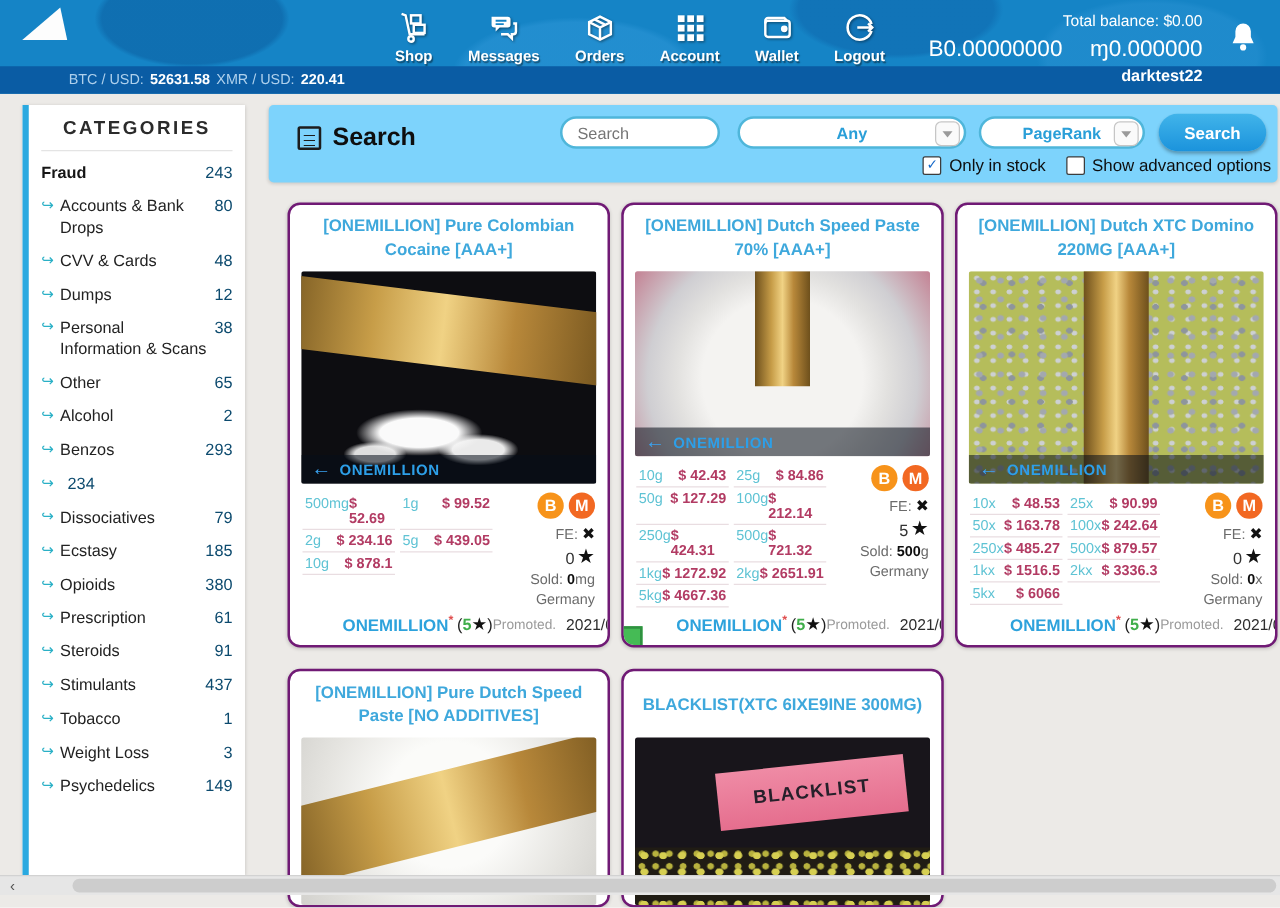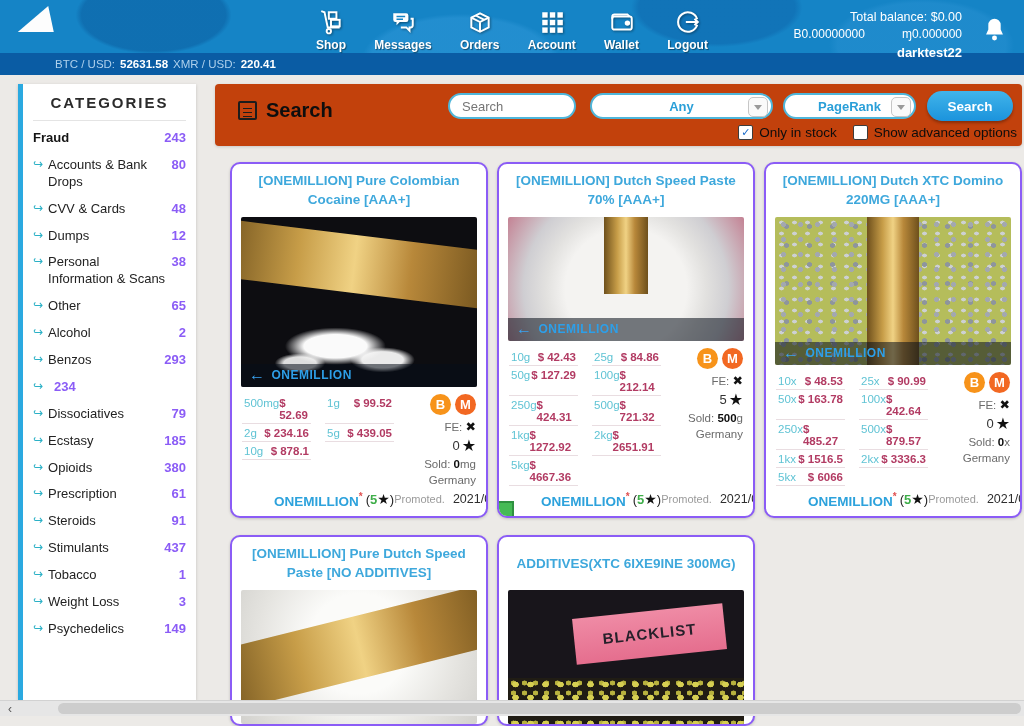--- a/index.html
+++ b/index.html
@@ -23,40 +23,40 @@
     border-right:14px solid transparent; margin-right:-6px; margin-bottom:5px; transform:skewX(-18deg); }
   .logo-text { font-size:31px; font-weight:bold; font-style:italic; letter-spacing:3px;
     text-shadow:1px 1px 0 #9db6c8, 2px 2px 2px rgba(0,0,0,.35);
     border-bottom:5px solid #f2f2f2; padding:0 6px 2px 2px; line-height:1; }
   .nav { position:absolute; left:316px; top:9px; width:392px; display:flex; justify-content:space-between; z-index:3; }
   .nav-item { display:flex; flex-direction:column; align-items:center; gap:3px; color:#fff; cursor:pointer; }
   .nav-item svg { width:26px; height:26px; filter:drop-shadow(1px 1px 1px rgba(0,0,0,.4)); }
   .nav-label { font-size:12px; font-weight:bold; text-shadow:1px 1px 1px rgba(0,0,0,.45); }
   .balance { position:absolute; right:62px; top:8px; z-index:3; text-align:right; color:#fff; line-height:1.45; }
   .balance .bal-line1 { font-size:12.5px; }
-  .balance .bal-line2 { font-size:12px; display:flex; gap:37px; justify-content:space-between; }
+  .balance .bal-line2 { font-size:18px; display:flex; gap:22px; justify-content:space-between; }
   .balance .bal-user { font-size:13px; font-weight:bold; }
   .bell { position:absolute; right:16px; top:16px; z-index:3; }
   .bell svg { width:27px; height:27px; }
 
   
   .sidebar { position:absolute; left:18px; top:84px; width:178px; height:616px; background:#fff;
     border-left:5px solid #2aa9e0; box-shadow:0 1px 3px rgba(0,0,0,.18);
     box-sizing:border-box; padding:10px 10px 0 10px; overflow:hidden; }
   .sidebar-title { font-size:15px; font-weight:bold; letter-spacing:2px; color:#2b2b2b; text-align:center;
     padding-bottom:9px; border-bottom:1px solid #e4e4e4; margin-bottom:4px; }
   .cat-row { display:flex; align-items:flex-start; padding:5px 0; font-size:13px; color:#222;
     line-height:1.3; cursor:pointer; }
   .cat-row.top { font-weight:bold; color:#151515;gap:12px; }
   .cat-arrow { color:#2ab0c6; margin-right:5px; font-size:12px; flex:0 0 auto; }
   .cat-label { flex:1; }
-  .cat-count { font-weight:bold; margin-left:6px; color:#8b5cf6; }
+  .cat-count { font-weight:normal; margin-left:6px; color:#0c4a6e; }
 
   
-  .search-panel { position:absolute; left:215px; top:84px; width:807px; height:62px; background:#c2410c;
+  .search-panel { position:absolute; left:215px; top:84px; width:807px; height:62px; background:#7dd3fc;
     border-radius:4px; box-shadow:0 1px 3px rgba(0,0,0,.14); }
   .search-head { position:absolute; left:23px; top:15px; display:flex; align-items:center; gap:9px;
     font-size:20px; font-weight:bold; color:#0e0e0e; }
   .search-glyph { width:15px; height:15px; border:2px solid #1c1c1c; border-radius:2px;
     background:repeating-linear-gradient(180deg, transparent 0 3px, #1c1c1c 3px 4px);
     background-size:9px 100%; background-position:3px 2px; background-repeat:no-repeat; }
   .pill { position:absolute; top:9px; height:26px; border:2px solid #4fb6da; border-radius:16px;
     box-sizing:border-box; background:#fff; }
   .search-input { left:233px; width:128px; padding:0 12px; font-size:13px; color:#666; outline:none;
     font-family:inherit; }
@@ -74,21 +74,21 @@
   .checkbox-row { position:absolute; right:5px; top:41px; display:flex; gap:16px; align-items:center;
     font-size:13.5px; color:#0d0d0d; }
   .cb-group { display:flex; align-items:center; gap:6px; cursor:pointer; }
   .cb-box { width:13px; height:13px; border:1.5px solid #3c3c3c; border-radius:2px; background:#fff;
     display:flex; align-items:center; justify-content:center; font-size:11px; color:#1669c9; font-weight:bold; line-height:1; }
 
   
   .cards { position:absolute; left:230px; top:162px; width:792px; display:grid;
     grid-template-columns:repeat(3,258px); gap:17px 9px; }
   .card { position:relative; box-sizing:border-box; height:356px; background:#fff;
-    border:2px solid #8b5cf6; border-radius:10px; box-shadow:0 1px 3px rgba(0,0,0,.18);
+    border:2px solid #701a75; border-radius:10px; box-shadow:0 1px 3px rgba(0,0,0,.18);
     display:flex; flex-direction:column; overflow:hidden; }
   .card.clipped { height:191px; }
   .card-title { min-height:42px; display:flex; align-items:center; justify-content:center;
     text-align:center; color:#3ea8dc; font-weight:bold; font-size:13.5px; line-height:1.4;
     padding:6px 12px 2px; cursor:pointer; }
   .p-img { position:relative; margin:3px 9px 0; height:172px; overflow:hidden; border-radius:2px; }
   .card.clipped .p-img { flex:1; margin-bottom:0; }
   .overlay { position:absolute; left:0; right:0; bottom:0; height:23px; background:rgba(8,14,26,.55);
     display:flex; align-items:center; gap:6px; padding-left:8px; color:#2d9fe8; font-weight:bold;
     font-size:12px; letter-spacing:.5px; }
@@ -120,21 +120,21 @@
   .img-c6 .banner { display:flex; position:absolute; top:16%; left:28%; width:64%; height:34%;
     background:linear-gradient(#ef8ba5,#e56e8e); transform:rotate(-6deg); align-items:center;
     justify-content:center; color:#26202a; font-weight:bold; font-size:15px; letter-spacing:1px; }
   .img-c6 .pills { display:block; position:absolute; left:0; right:0; bottom:0; height:34%;
     background-color:#201c14;
     background-image:radial-gradient(#d6cf52 3px, transparent 3.6px),
       radial-gradient(#b8b23e 2.5px, transparent 3px);
     background-size:15px 13px, 11px 10px; }
 
   .price-section { display:flex; padding:7px 10px 0; flex:1; }
-  .price-table { flex:1; display:grid; grid-template-columns:1fr 1fr; column-gap:14px;
+  .price-table { flex:1; display:grid; grid-template-columns:1fr 1fr; column-gap:4px;
     align-content:start; font-size:11.5px; }
   .price-cell { display:flex; justify-content:space-between; border-bottom:1px solid #e9dde1;
     padding:3px 2px 2px; }
   .qty { color:#5fc3d4; }
   .price { color:#b23b63; font-weight:bold; }
   .meta-col { width:82px; display:flex; flex-direction:column; align-items:flex-end; gap:4px;
     font-size:11.5px; color:#6b6b6b; padding-top:0; }
   .coins { display:flex; gap:4px; }
   .coin { width:21px; height:21px; border-radius:50%; color:#fff; font-weight:bold;
     display:flex; align-items:center; justify-content:center; font-size:13px; }
@@ -593,21 +593,21 @@
     </div>
       <div class="card clipped">
       <div class="card-title">[ONEMILLION] Pure Dutch Speed Paste [NO ADDITIVES]</div>
       <div class="p-img img-c4">
         <div class="tube"></div>
 
       </div>
 
     </div>
       <div class="card clipped">
-      <div class="card-title">ADDITIVES(XTC 6IXE9INE 300MG)</div>
+      <div class="card-title">BLACKLIST(XTC 6IXE9INE 300MG)</div>
       <div class="p-img img-c6">
 
         <div class="banner">BLACKLIST</div>
         <div class="pills"></div>
 
       </div>
 
     </div>
     </div>
 

